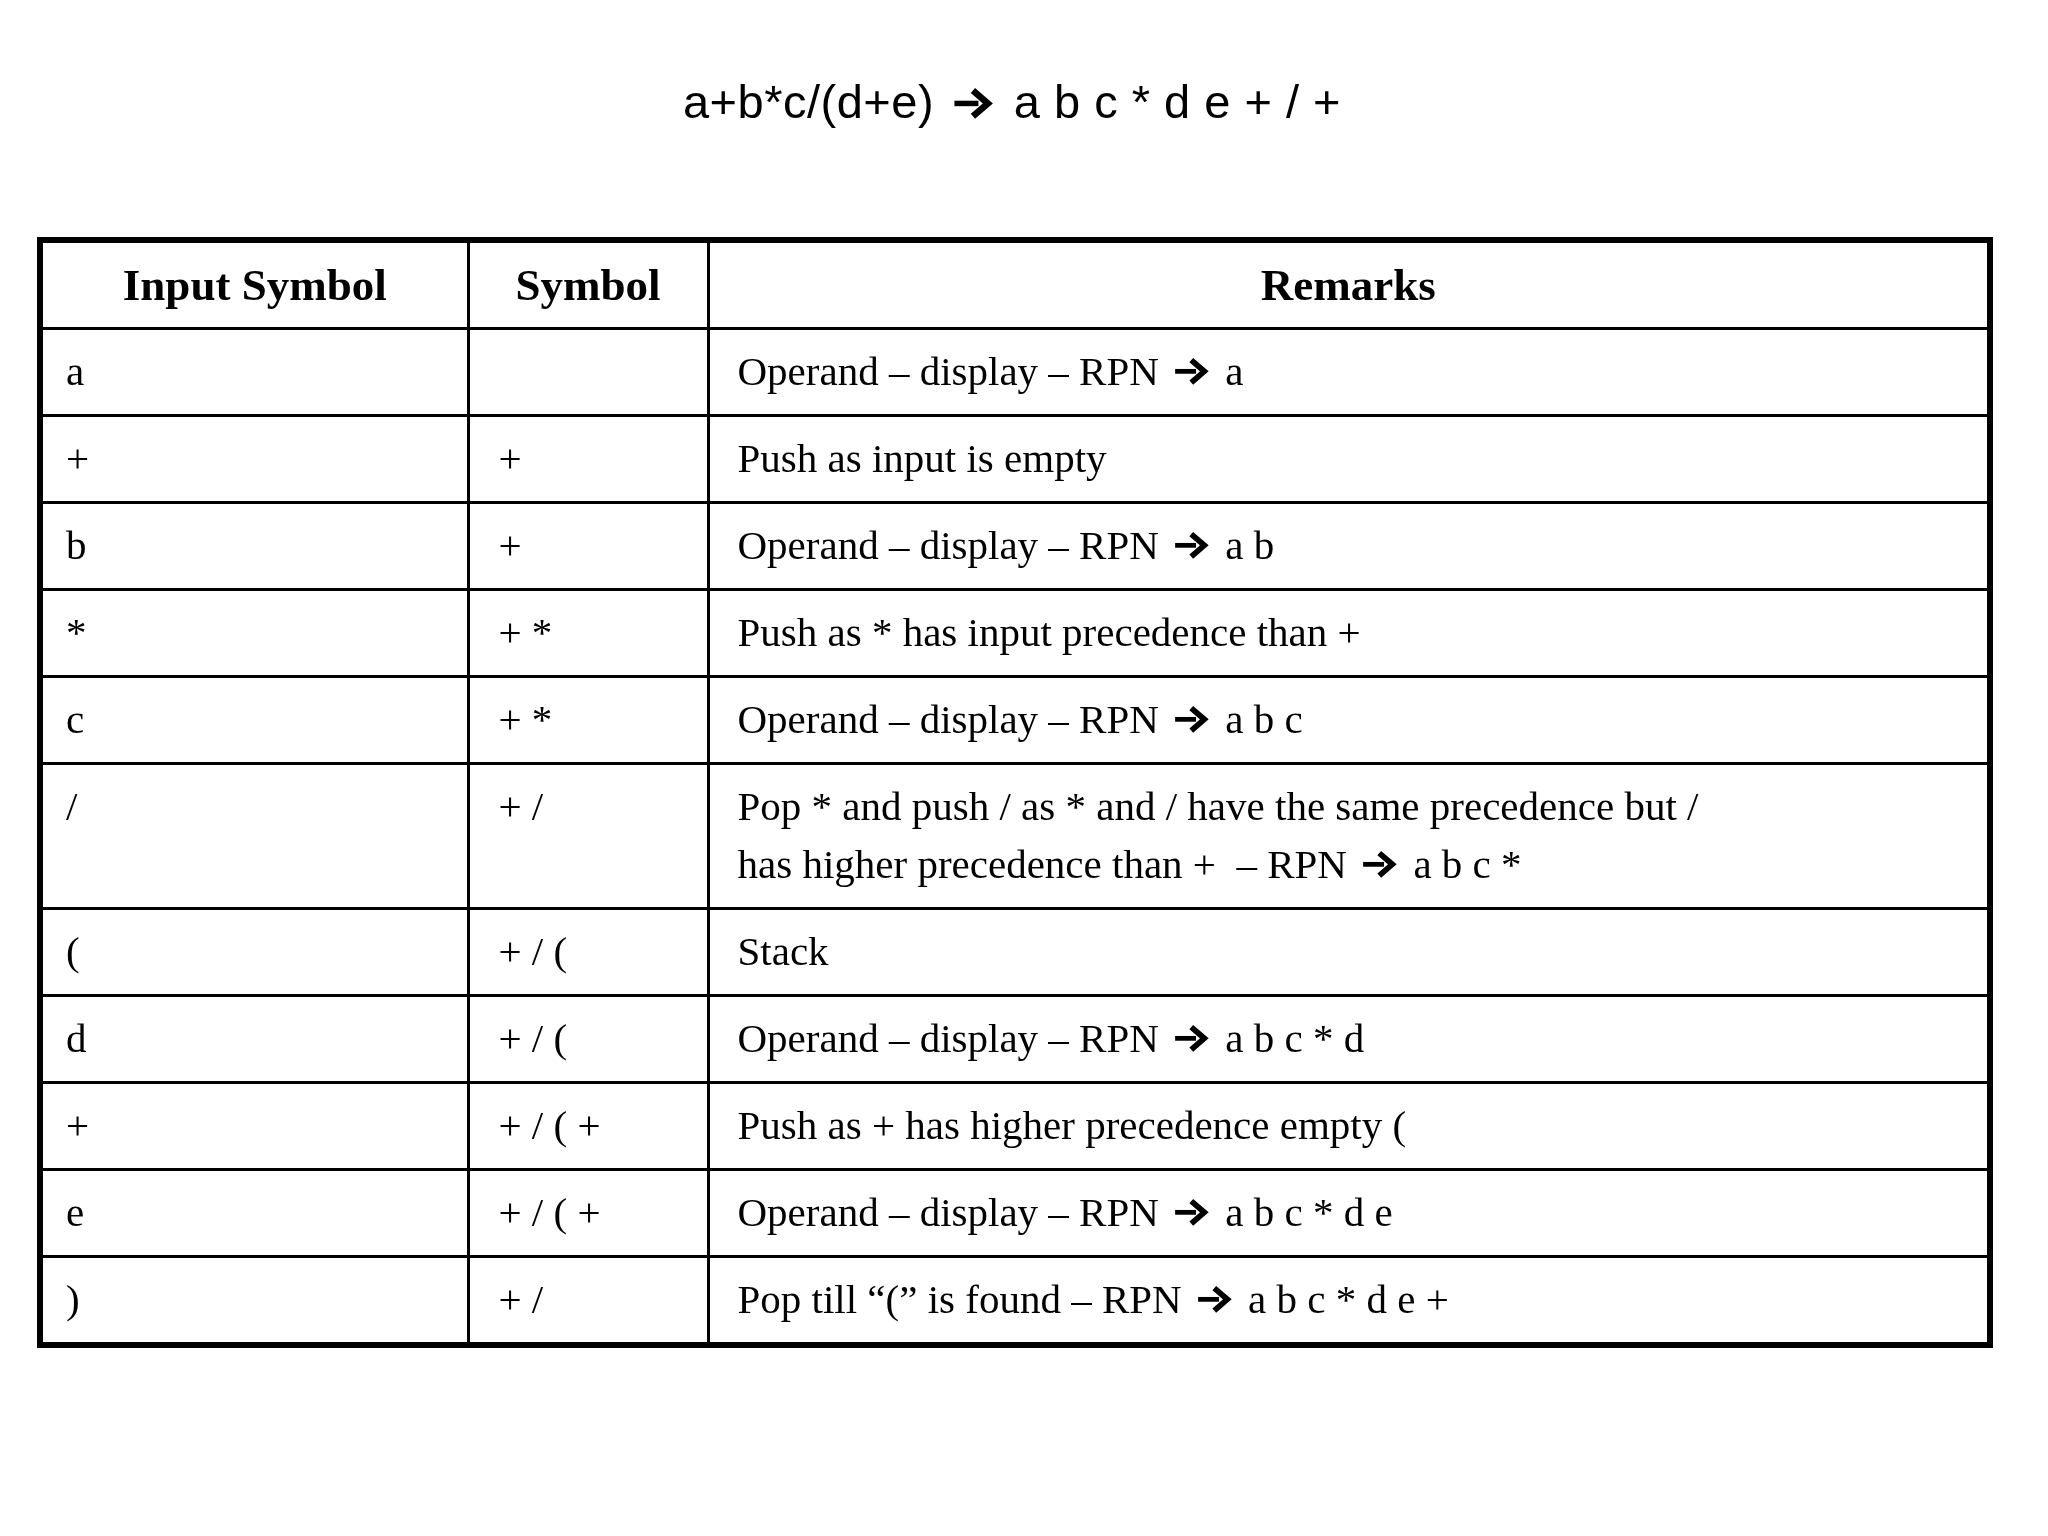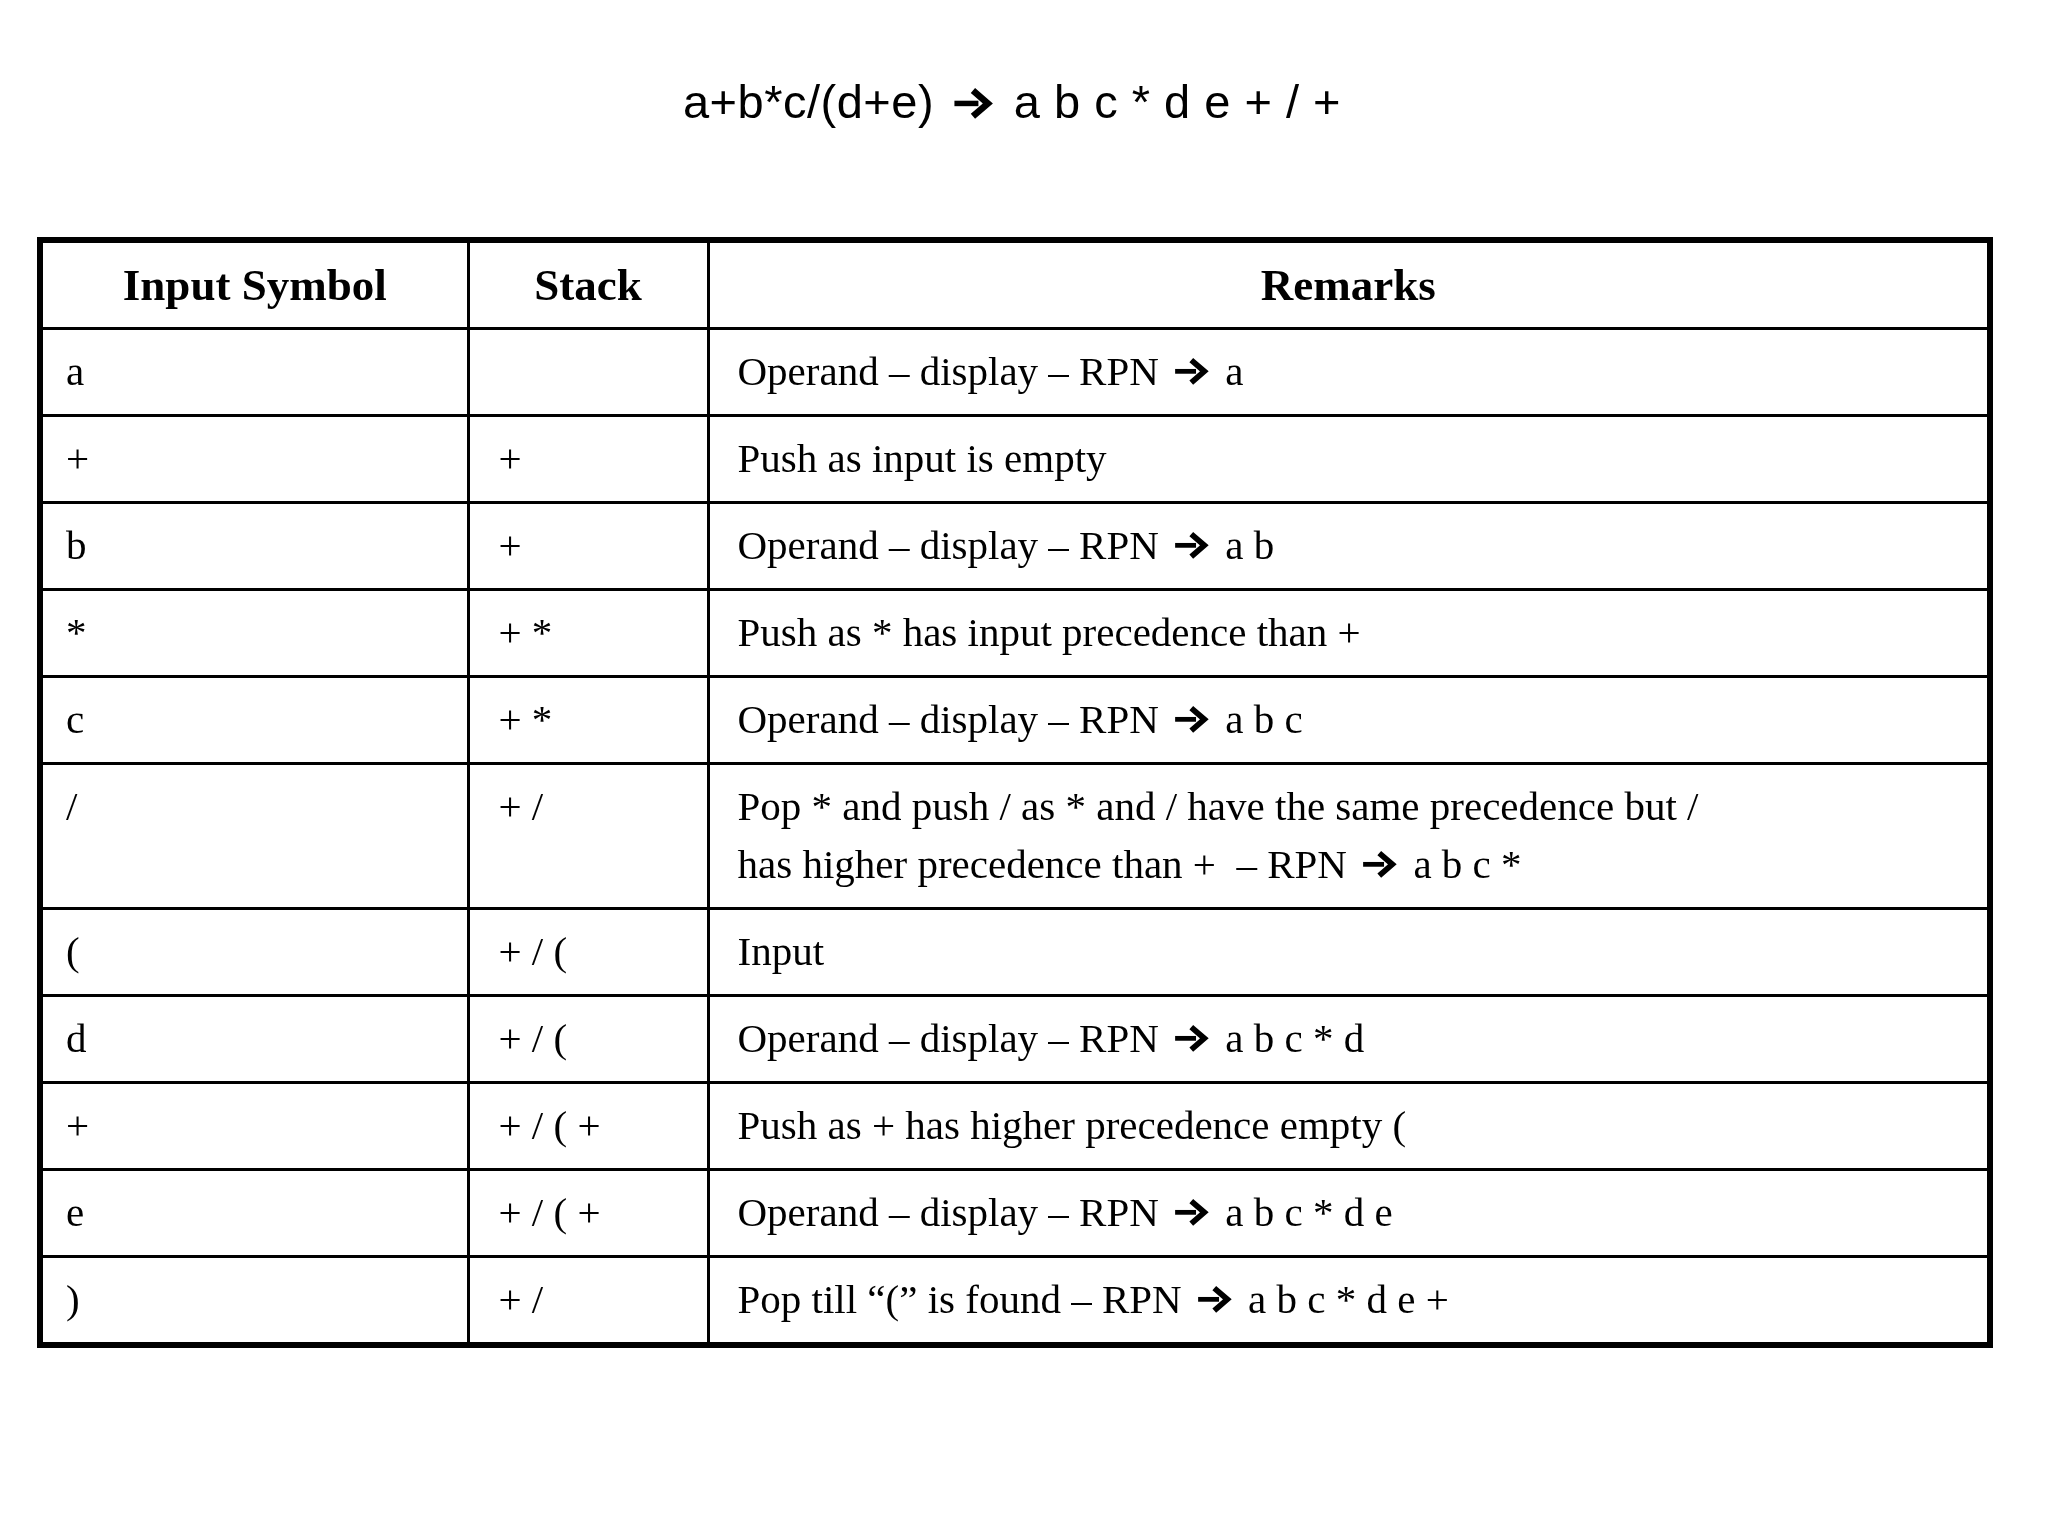--- a/index.html
+++ b/index.html
@@ -81,21 +81,21 @@
 
   <table class="rpn-table">
     <colgroup>
       <col class="c-input">
         <col class="c-stack">
         <col class="c-remarks">
     </colgroup>
     <thead>
       <tr>
         <th>Input Symbol</th>
-        <th>Stack</th>
+        <th>Symbol</th>
         <th>Remarks</th>
       </tr>
     </thead>
     <tbody>
       <tr>
         <td class="input-cell">a</td>
         <td class="stack-cell"></td>
         <td class="remarks-cell">Operand – display – RPN <svg class="arrow-icon" viewBox="0 0 30 24" aria-hidden="true">
               <path d="M1 12h17.5" fill="none" stroke="#000" stroke-width="4"></path>
               <path d="M14.5 2.6 L25.4 12 L14.5 21.4" fill="none" stroke="#000" stroke-width="4.8"></path>
@@ -131,21 +131,21 @@
         <td class="input-cell">/</td>
         <td class="stack-cell">+ /</td>
         <td class="remarks-cell">Pop * and push / as * and / have the same precedence but /<br>has higher precedence than +  – RPN <svg class="arrow-icon" viewBox="0 0 30 24" aria-hidden="true">
               <path d="M1 12h17.5" fill="none" stroke="#000" stroke-width="4"></path>
               <path d="M14.5 2.6 L25.4 12 L14.5 21.4" fill="none" stroke="#000" stroke-width="4.8"></path>
             </svg> a b c *</td>
       </tr>
       <tr>
         <td class="input-cell">(</td>
         <td class="stack-cell">+ / (</td>
-        <td class="remarks-cell">Input</td>
+        <td class="remarks-cell">Stack</td>
       </tr>
       <tr>
         <td class="input-cell">d</td>
         <td class="stack-cell">+ / (</td>
         <td class="remarks-cell">Operand – display – RPN <svg class="arrow-icon" viewBox="0 0 30 24" aria-hidden="true">
               <path d="M1 12h17.5" fill="none" stroke="#000" stroke-width="4"></path>
               <path d="M14.5 2.6 L25.4 12 L14.5 21.4" fill="none" stroke="#000" stroke-width="4.8"></path>
             </svg> a b c * d</td>
       </tr>
       <tr>

